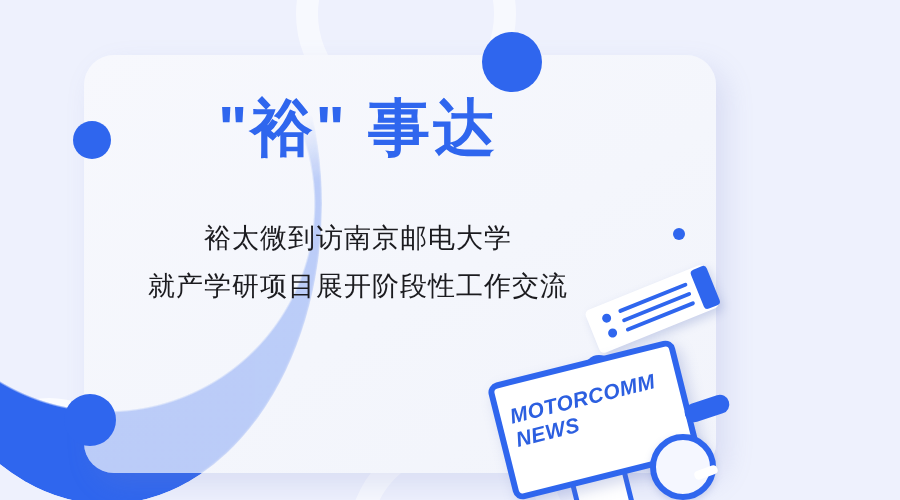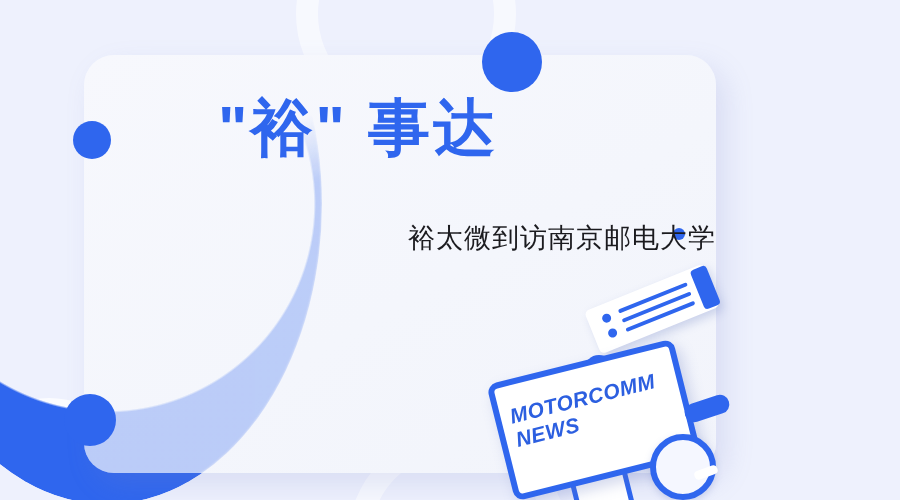--- a/index.html
+++ b/index.html
@@ -61,21 +61,21 @@
   .dot-bl{left:64px;top:394px;width:52px;height:52px;}
   .dot-mega{left:584px;top:355px;width:30px;height:30px;}
 
   
   .title{
     position:absolute;left:0;top:97px;width:716px;text-align:center;
     font-size:62px;font-weight:bold;color:#2f66ee;letter-spacing:3px;
     line-height:1;white-space:nowrap;
   }
   .subtitle{
-    position:absolute;left:0;top:214px;width:716px;text-align:right;
+    position:absolute;left:0;top:214px;width:716px;text-align:center;
     color:#1b1b1f;font-size:27px;line-height:48px;letter-spacing:1px;
   }
   .subtitle div{white-space:nowrap;}
 
   
   .doc{
     position:absolute;left:588px;top:286px;width:128px;height:46px;
     transform:rotate(-22deg);
   }
   .doc-body{
@@ -146,20 +146,21 @@
   <div class="card-sweep"></div>
 
   <div class="dot dot-top"></div>
   <div class="dot dot-left"></div>
   <div class="dot dot-card"></div>
 
   <div class="title">"裕" 事达</div>
 
   <div class="subtitle">
     <div>裕太微到访南京邮电大学</div>
+    <div>就产学研项目展开阶段性工作交流</div>
   </div>
 
   <div class="doc">
     <div class="doc-body"></div>
     <div class="doc-tab"></div>
     <div class="doc-bullet doc-b1"></div>
     <div class="doc-bullet doc-b2"></div>
     <div class="doc-line doc-l1"></div>
     <div class="doc-line doc-l2"></div>
     <div class="doc-line doc-l3"></div>

